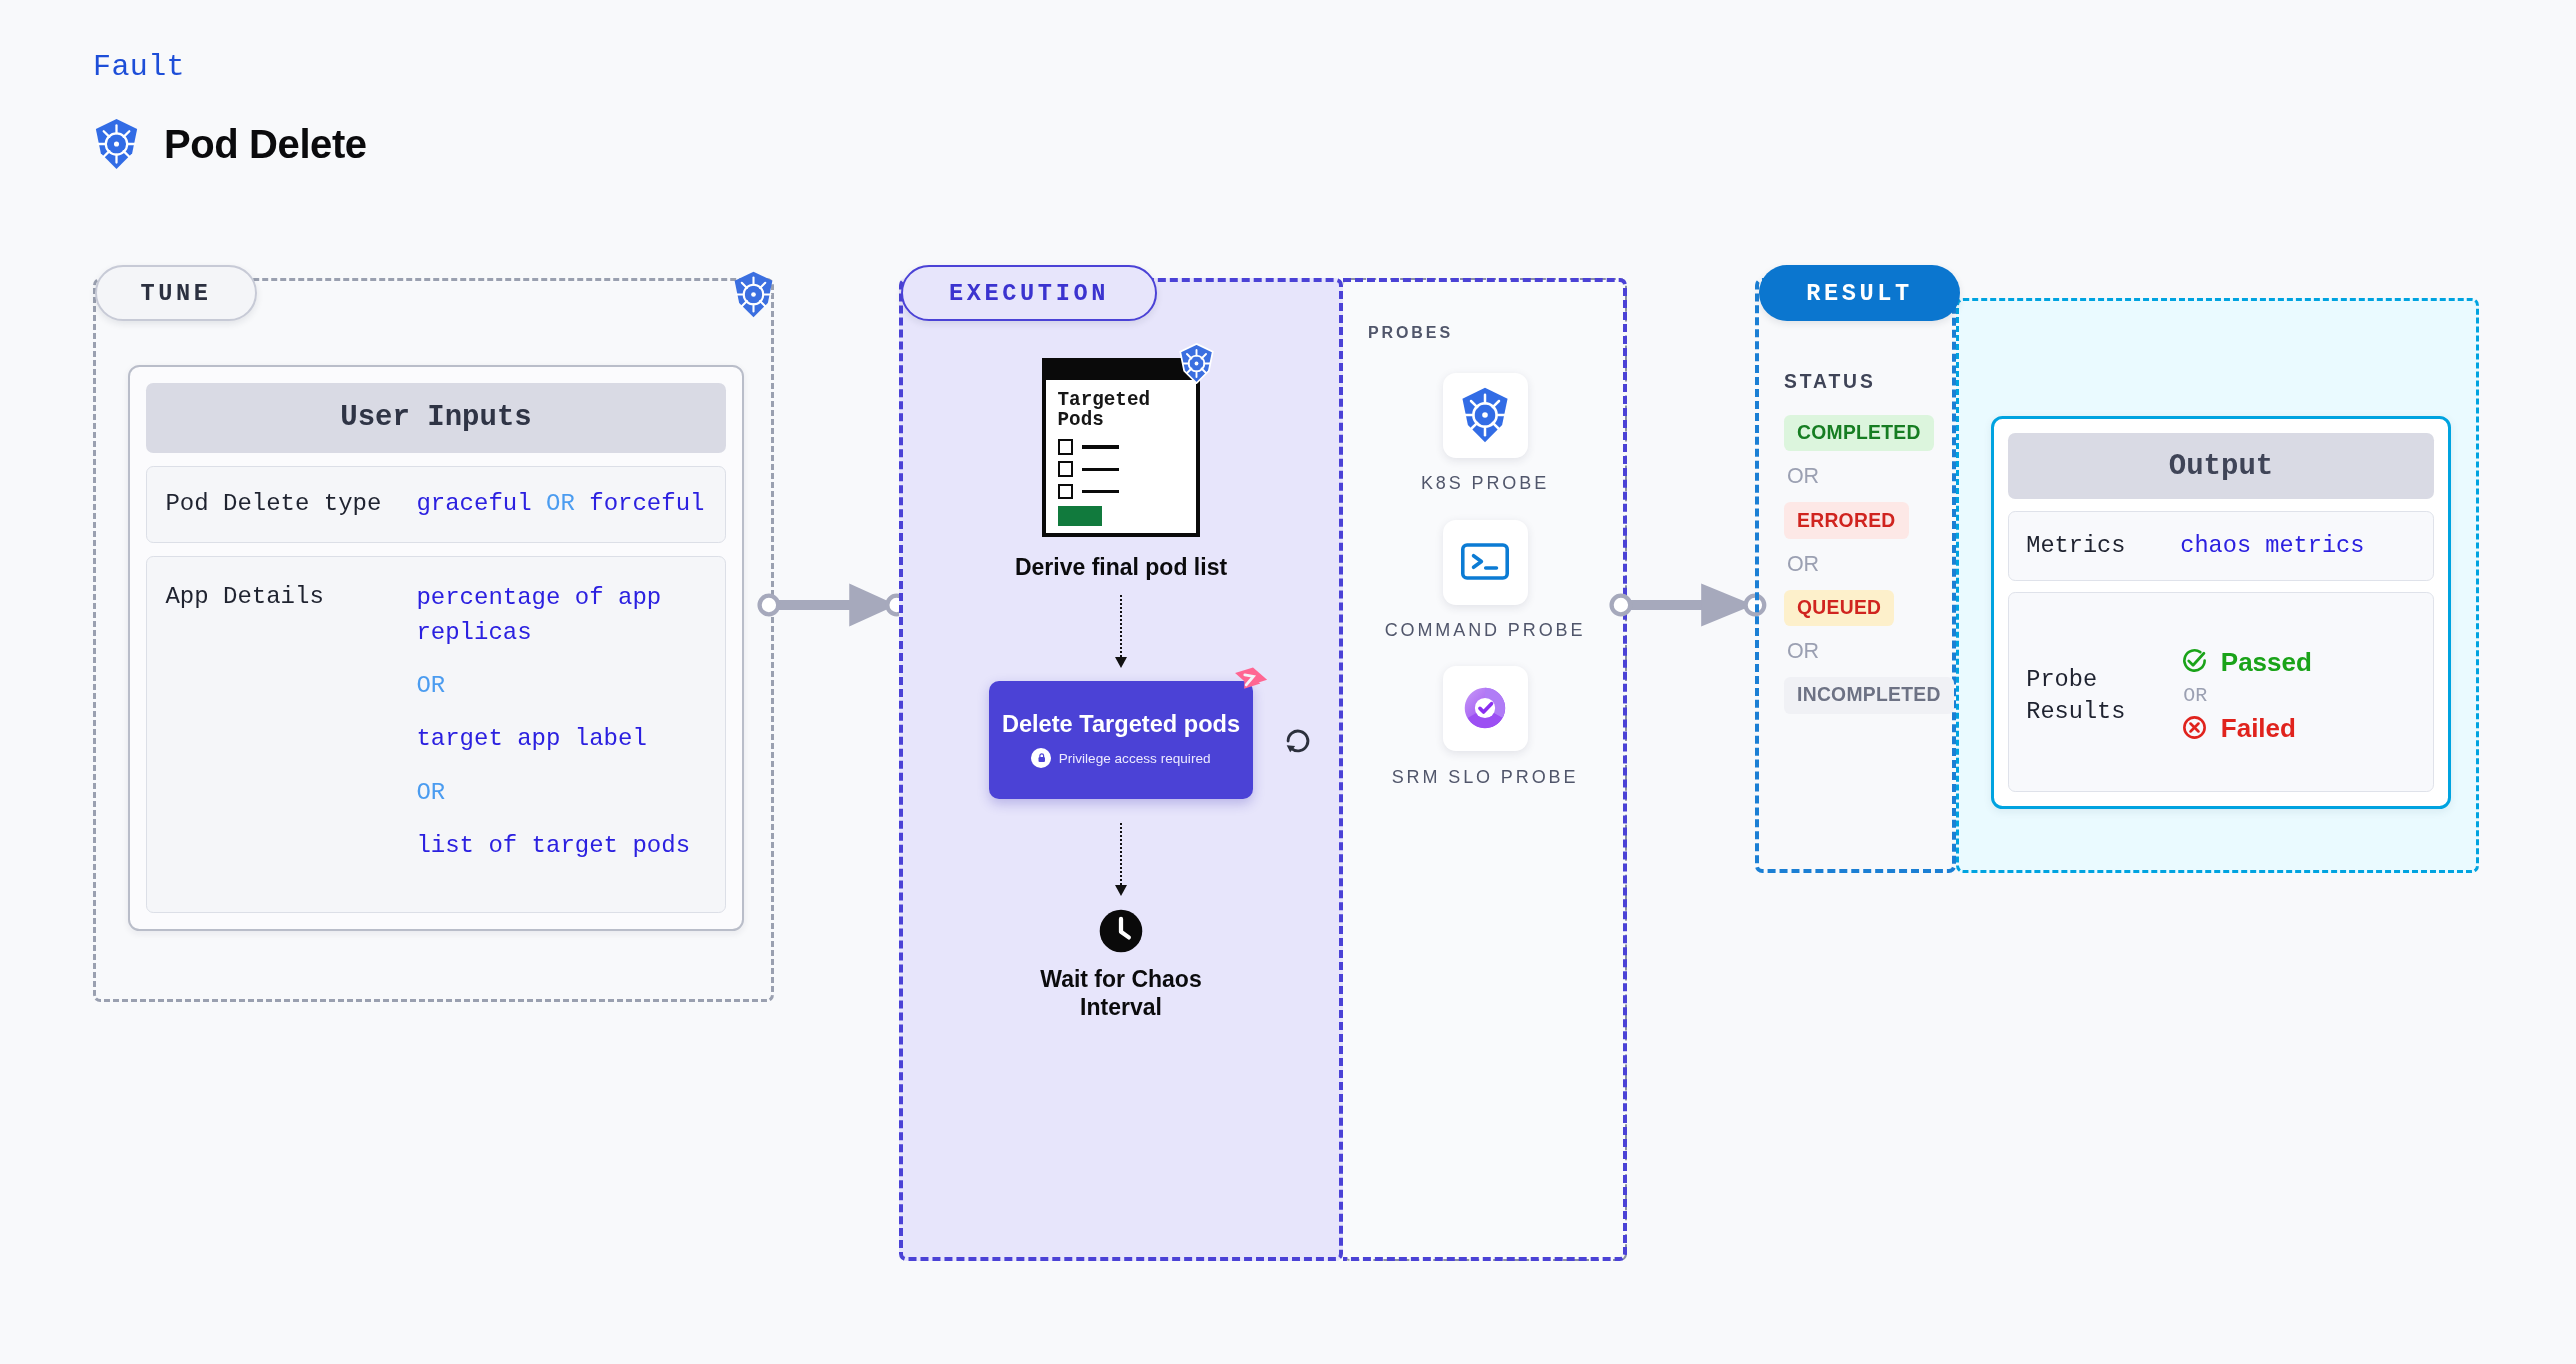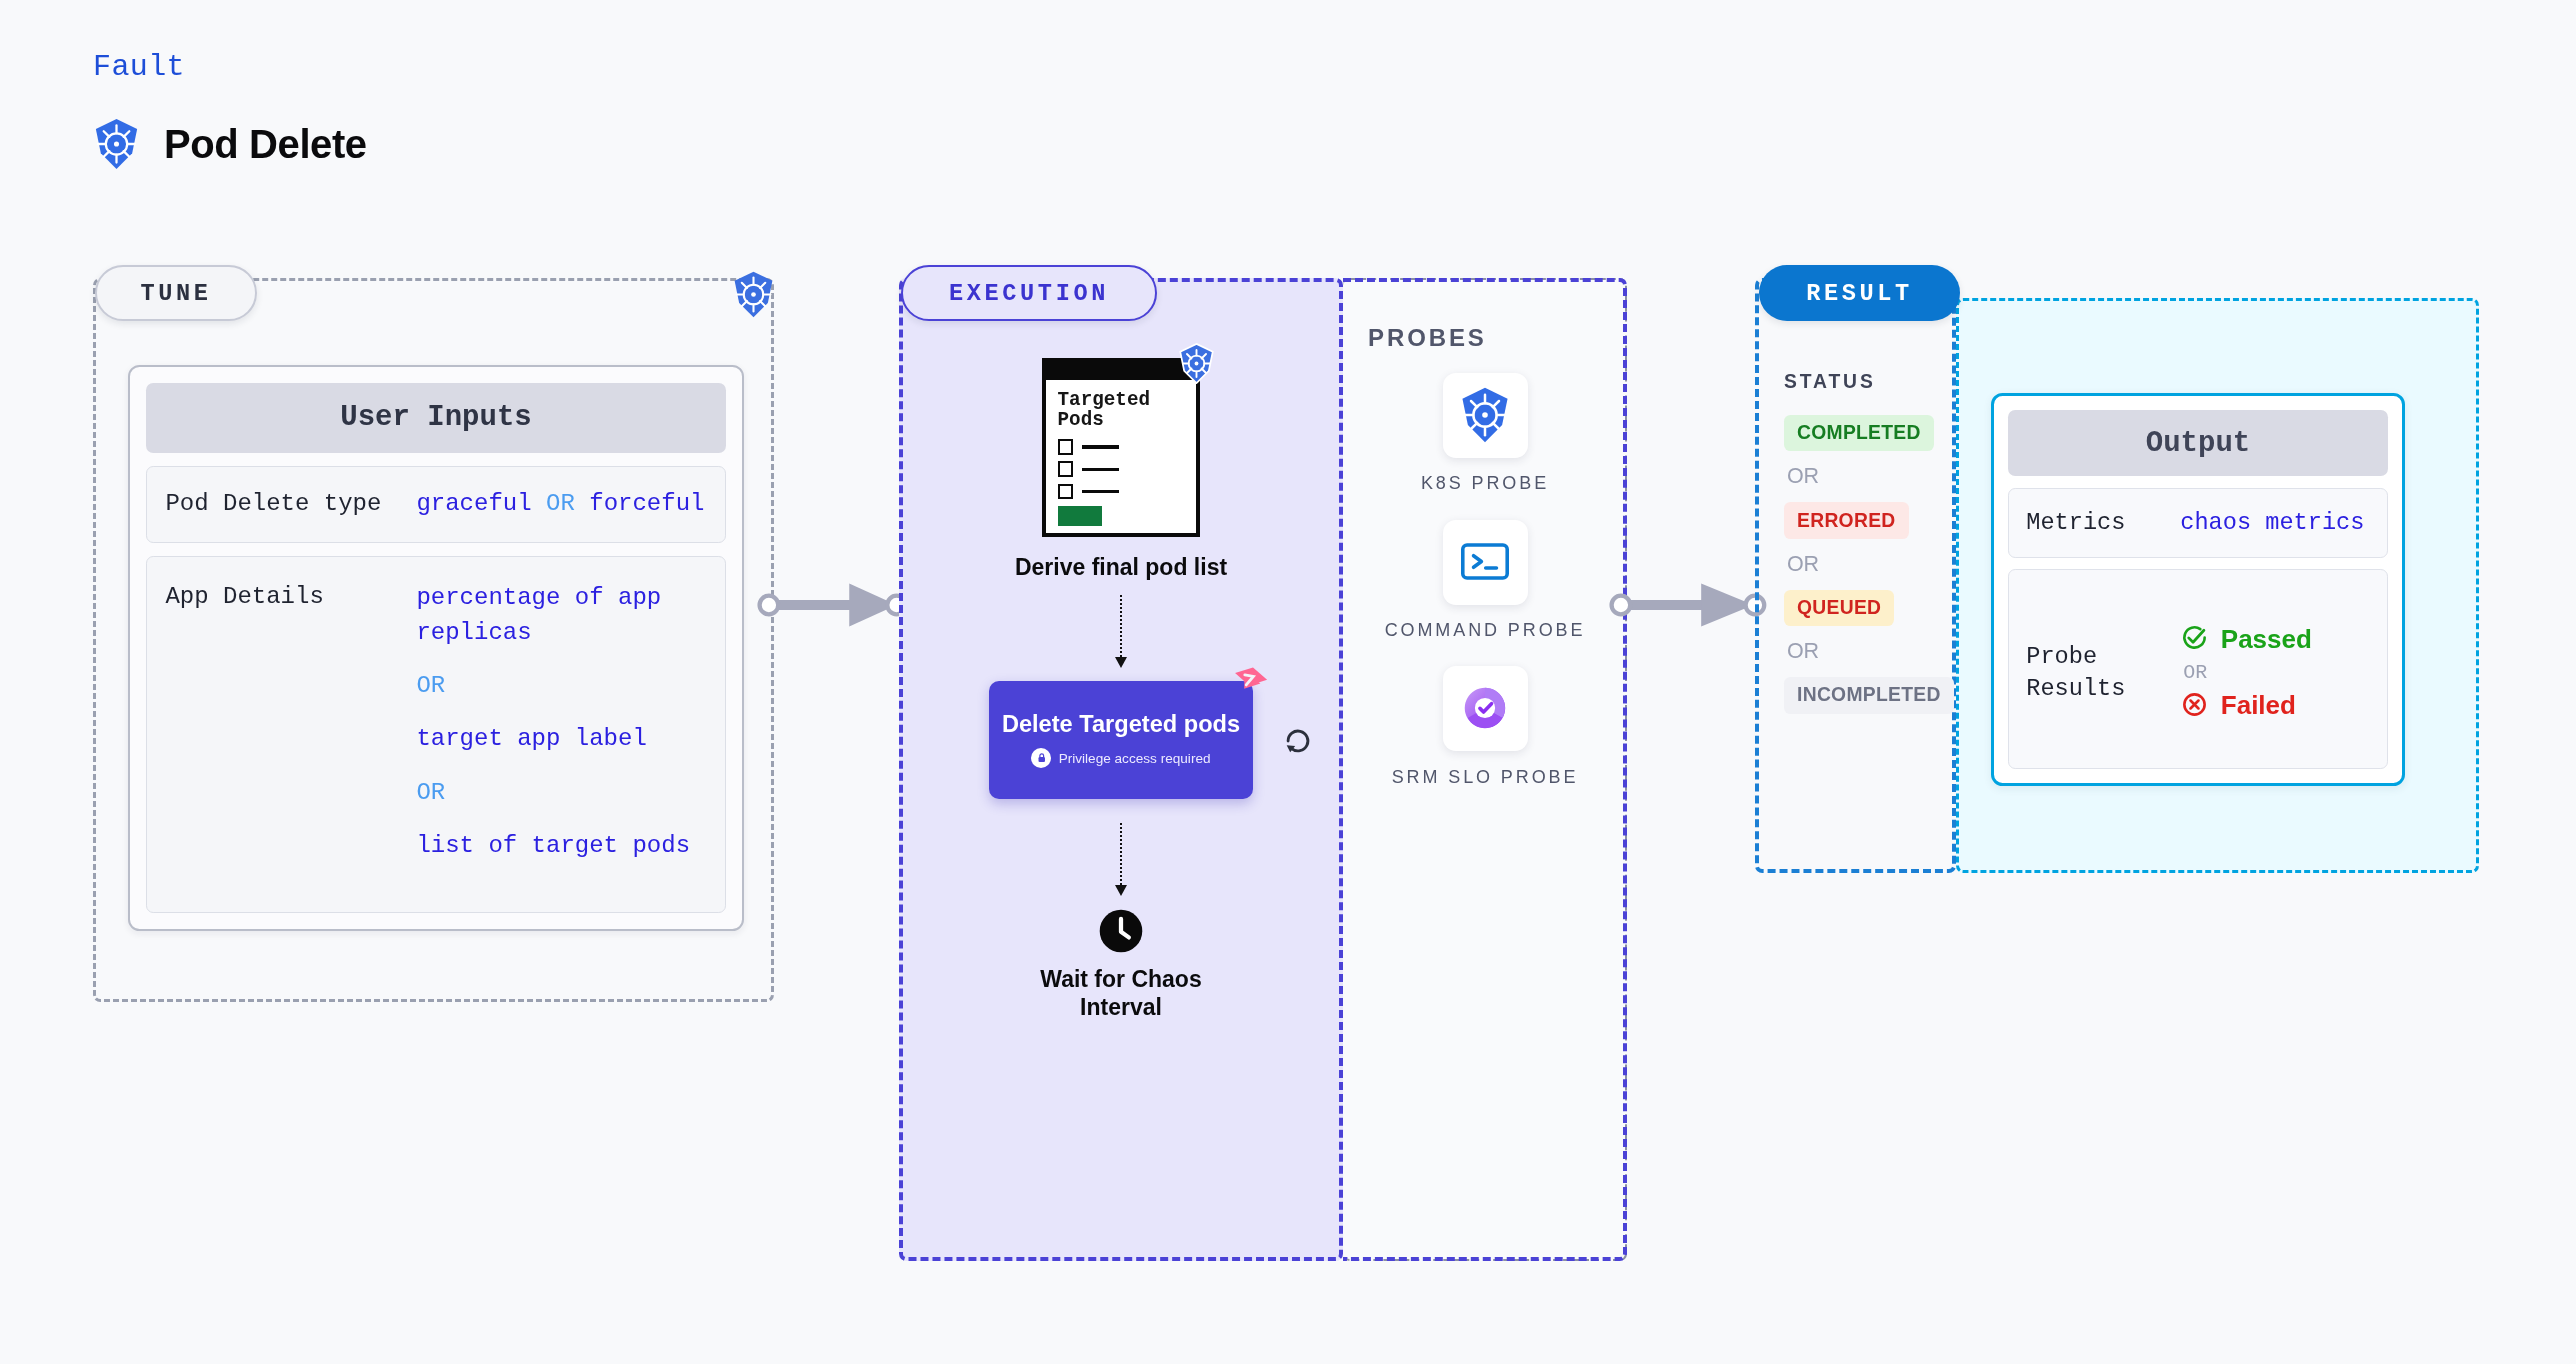--- a/index.html
+++ b/index.html
@@ -168,21 +168,21 @@
     display: flex; align-items: center; justify-content: center;
   }
   .harness-mark { position: absolute; right: -15.8px; top: -15.8px; }
   .loop-icon { position: absolute; right: -62px; top: 43px; }
 
   .clock-icon { width: 44px; height: 44px; }
 
   
   .probes-title {
     position: absolute; left: 1368px; top: 324px;
-    font-size: 24px; font-weight: 700; color: #51566b; letter-spacing: 2.9px;
+    font-size: 16px; font-weight: 700; color: #51566b; letter-spacing: 2.9px;
   }
   .probe-list {
     position: absolute; left: 1343px; top: 373px; width: 284px;
     display: flex; flex-direction: column; align-items: center; gap: 24px;
   }
   .probe-item { display: flex; flex-direction: column; align-items: center; }
   .probe-tile {
     width: 85px; height: 85px; background: #ffffff; border-radius: 13px;
     box-shadow: 0 2.9px 8.6px rgba(35,40,70,.10);
     display: flex; align-items: center; justify-content: center;
@@ -208,21 +208,21 @@
   .badge-completed { background: #dcf5dd; color: #167d22; }
   .badge-errored   { background: #fde8e6; color: #d0241f; }
   .badge-queued    { background: #fdf0cb; color: #d0241f; }
   .badge-incompleted { background: #f0f1f5; color: #6d7284; }
   .or-sep {
     font-size: 21.5px; color: #9ba0b2; margin: 13px 0 13px 2.9px;
   }
 
   
   .out-card {
-    position: absolute; left: 1991px; top: 393px; width: 414px; height: 393px;
+    position: absolute; left: 1991px; top: 416px; width: 460px; height: 393px;
     background: #ffffff; border: 3.6px solid #00a3e0; border-radius: 11.5px;
     padding: 14.3px; display: flex; flex-direction: column; gap: 11.5px;
     box-shadow: 0 2.9px 8.6px rgba(30,60,90,.08);
   }
   .out-header {
     height: 66px; background: #d9dae4; border-radius: 7.2px;
     display: flex; align-items: center; justify-content: center;
     font-family: "Liberation Mono", monospace;
     font-size: 29px; font-weight: 700; color: #3f4457;
   }

